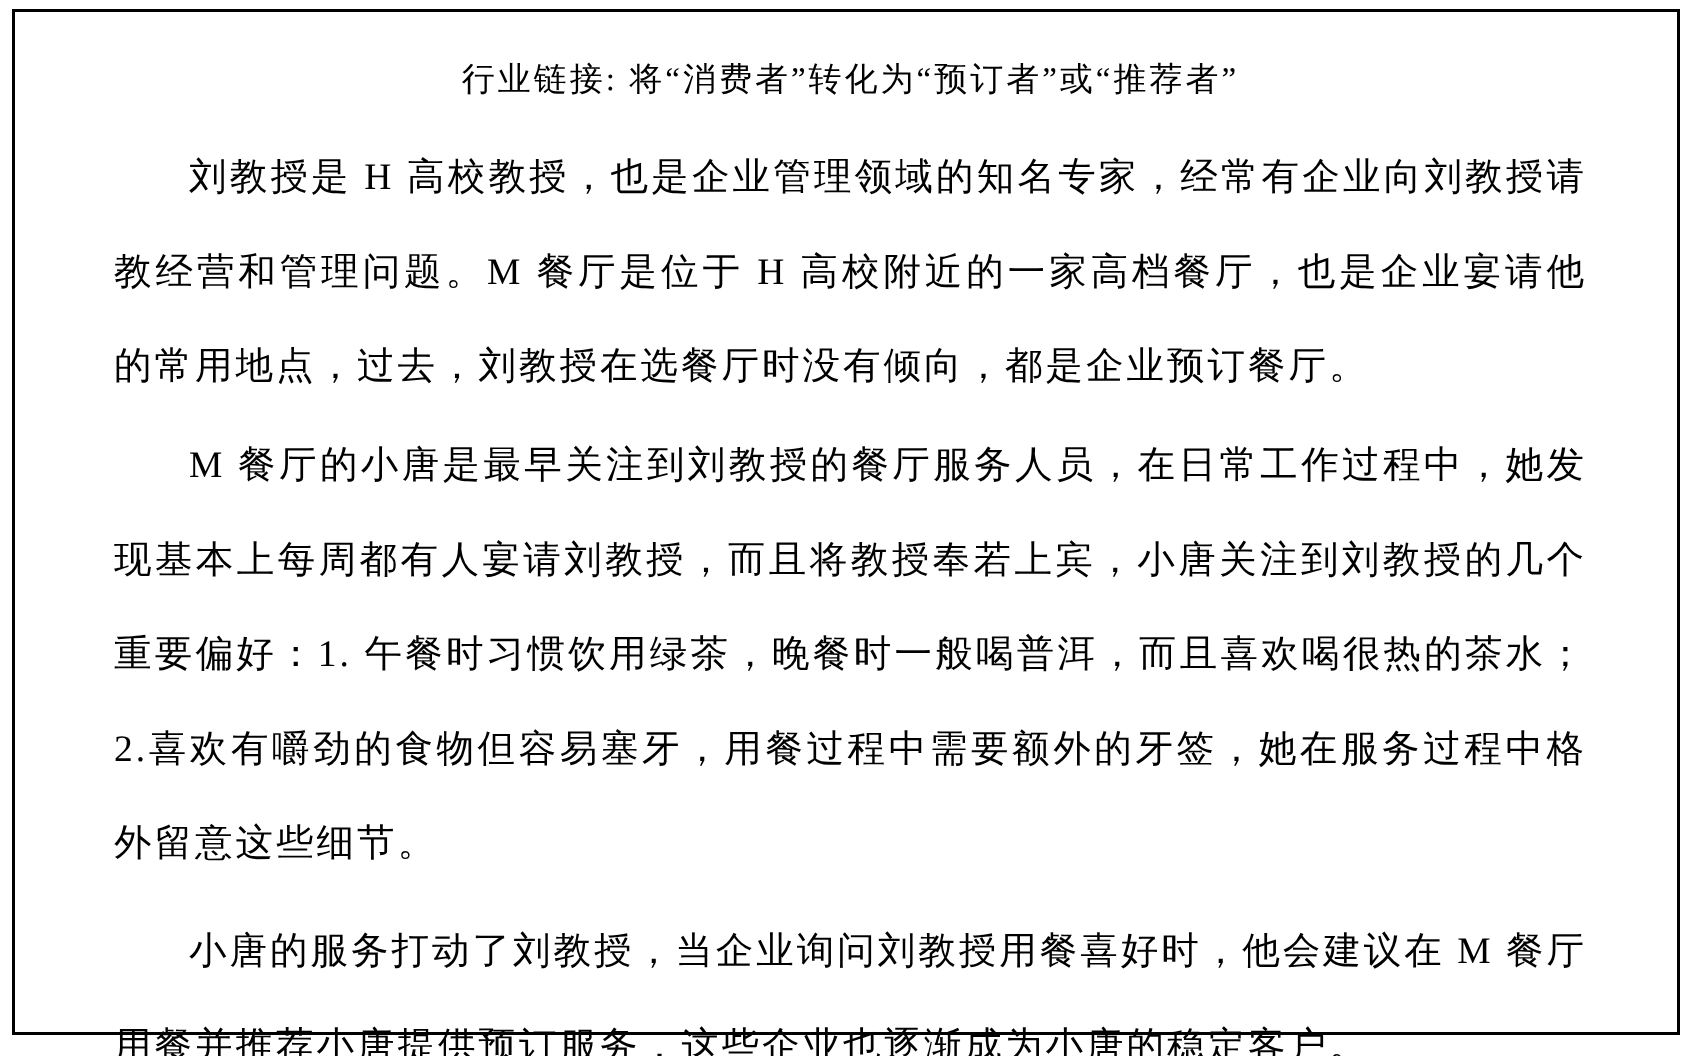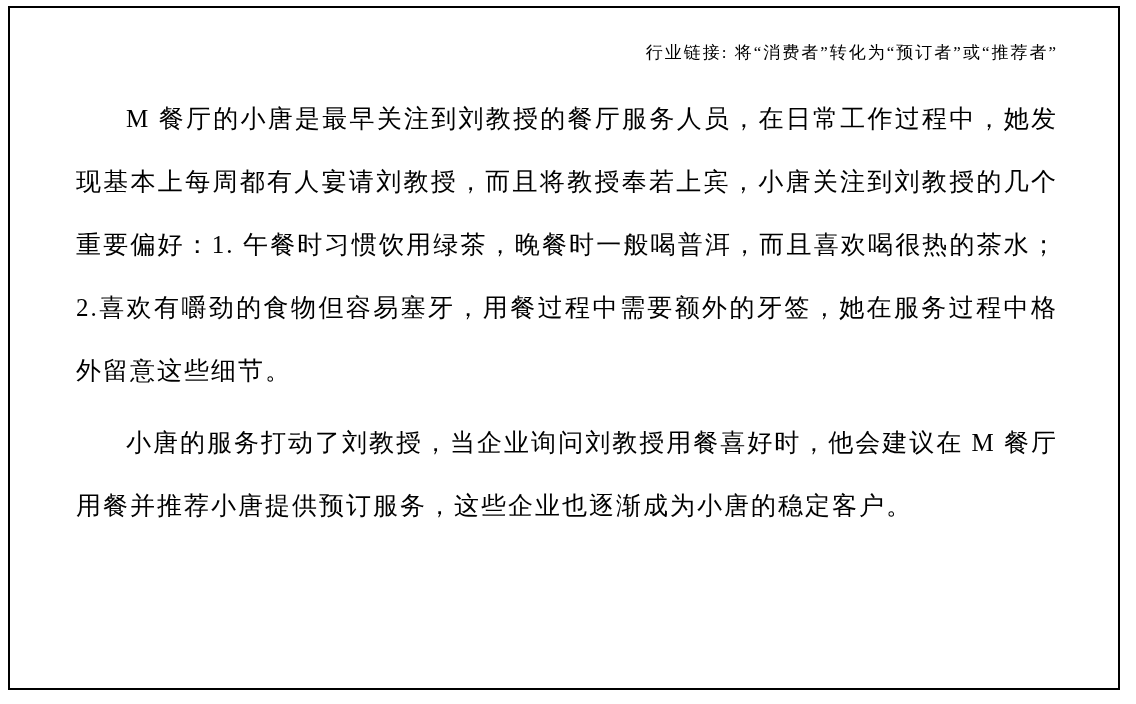--- a/index.html
+++ b/index.html
@@ -21,39 +21,40 @@
     height: 684px;
     box-sizing: border-box;
     border: 2px solid #000000;
     background: #ffffff;
     padding: 13px 60px 0 66px;
     font-family: "Liberation Serif", "DejaVu Serif", serif;
     color: #000000;
   }
   .doc-title {
     margin: 0;
-    font-size: 17px;
+    font-size: 22px;
     line-height: 63px;
     letter-spacing: 2px;
-    text-align: right;
+    text-align: center;
     white-space: normal;
   }
   .doc-para {
     margin: 3px 0 0 0;
     font-size: 25px;
     line-height: 63px;
     letter-spacing: 2px;
     text-indent: 2em;
     text-align: justify;
     text-justify: inter-ideograph;
   }
   .doc-para.last {
     margin-top: 9px;
   }
 </style>
 </head>
 <body>
 
 <div class="page">
   <p class="doc-title">行业链接: 将“消费者”转化为“预订者”或“推荐者”</p>
+  <p class="doc-para">刘教授是 H 高校教授，也是企业管理领域的知名专家，经常有企业向刘教授请教经营和管理问题。M 餐厅是位于 H 高校附近的一家高档餐厅，也是企业宴请他的常用地点，过去，刘教授在选餐厅时没有倾向，都是企业预订餐厅。</p>
   <p class="doc-para">M 餐厅的小唐是最早关注到刘教授的餐厅服务人员，在日常工作过程中，她发现基本上每周都有人宴请刘教授，而且将教授奉若上宾，小唐关注到刘教授的几个重要偏好：1. 午餐时习惯饮用绿茶，晚餐时一般喝普洱，而且喜欢喝很热的茶水；2.喜欢有嚼劲的食物但容易塞牙，用餐过程中需要额外的牙签，她在服务过程中格外留意这些细节。</p>
   <p class="doc-para last">小唐的服务打动了刘教授，当企业询问刘教授用餐喜好时，他会建议在 M 餐厅用餐并推荐小唐提供预订服务，这些企业也逐渐成为小唐的稳定客户。</p>
 </div>
 
 </body></html>

